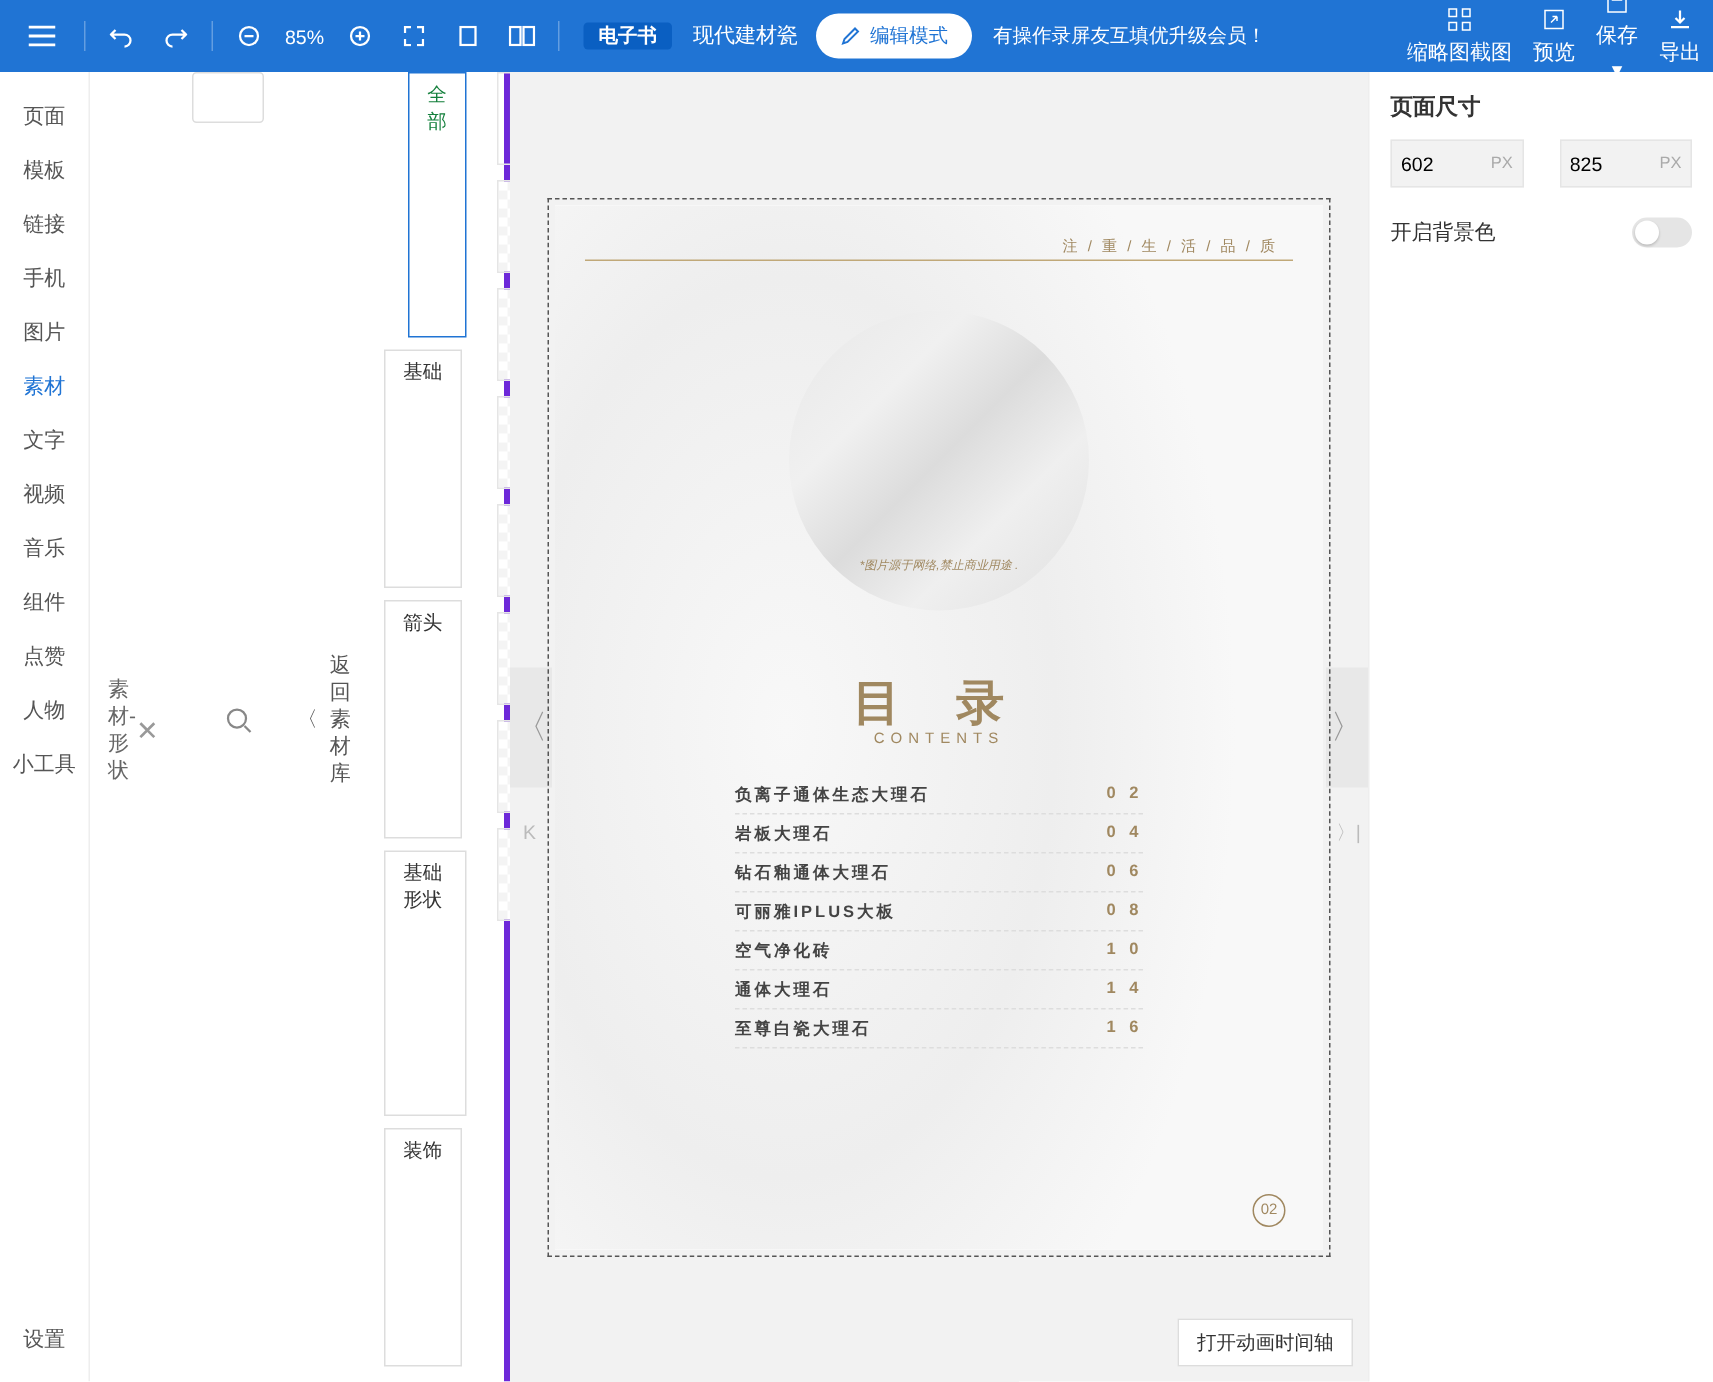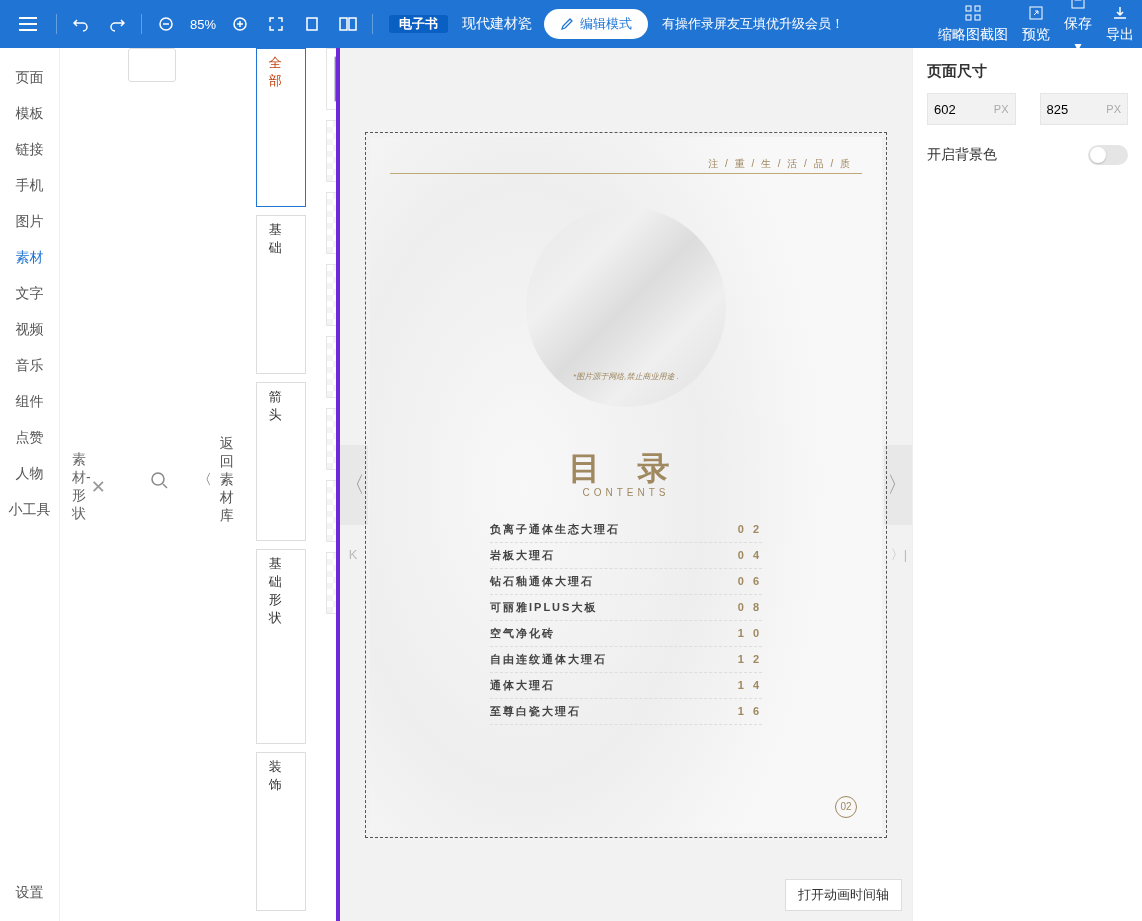--- a/index.html
+++ b/index.html
@@ -28,21 +28,21 @@
 .material-panel { position: absolute; left: 60px; top: 48px; bottom: 0; width: 280px; background: #fff; border-right: 4px solid #6d28d9; display: flex; flex-direction: row; }
 .mp-header { display: flex; align-items: center; padding: 12px 12px 8px; }
 .mp-title { font-size: 14px; color: #666; flex: 1; }
 .mp-close { cursor: pointer; color: #999; font-size: 18px; }
 .mp-search { margin: 0 10px 10px; position: relative; }
 .mp-search input { width: 100%; height: 34px; border: 1px solid #ddd; border-radius: 3px; padding: 0 36px 0 10px; font-size: 13px; outline: none; }
 .mp-search-icon { position: absolute; right: 8px; top: 50%; transform: translateY(-50%); color: #888; }
 .mp-back { padding: 0 12px 10px; display: flex; align-items: center; gap: 8px; color: #555; font-size: 14px; cursor: pointer; }
 .mp-tabs { padding: 0 10px 10px; display: flex; flex-wrap: wrap; gap: 8px; }
 .mp-tab { border: 1px solid #ddd; padding: 5px 12px; font-size: 13px; cursor: pointer; background: #fff; }
-.mp-tab.active { border-color: #2074d4; color: #c2410c; }
+.mp-tab.active { border-color: #2074d4; color: #15803d; margin-left: 16px; }
 .mp-grid { flex: 1; overflow-y: auto; padding: 0 10px 10px; }
 .mp-grid-inner { display: grid; grid-template-columns: repeat(3, 1fr); gap: 10px; }
 .shape-cell { aspect-ratio: 1; border: 1px solid #e5e5e5; background: repeating-conic-gradient(#f4f4f4 0 25%, #fff 0 50%) 0 0/12px 12px; display: flex; align-items: center; justify-content: center; position: relative; cursor: pointer; }
 .shape-cell.no-bg { background: none; }
 .shape-inner { width: 80%; height: 80%; display: flex; align-items: center; justify-content: center; }
 .vip-badge { position: absolute; right: 2px; bottom: 2px; width: 16px; height: 16px; background: #f0a020; border-radius: 3px; transform: rotate(45deg); }
 .vip-badge::after { content: "✓"; position: absolute; transform: rotate(-45deg); color: #fff; font-size: 10px; left: 3px; top: 1px; }
 .mp-grid::-webkit-scrollbar { width: 8px; }
 .mp-grid::-webkit-scrollbar-thumb { background: #ccc; border-radius: 4px; }
 
@@ -438,24 +438,20 @@
             </div>
             <div class="toc-row">
               <span class="toc-label">可丽雅IPLUS大板</span>
               <span class="toc-num">0 8</span>
             </div>
             <div class="toc-row">
               <span class="toc-label">空气净化砖</span>
               <span class="toc-num">1 0</span>
             </div>
             <div class="toc-row">
-              <span class="toc-label">自由连纹通体大理石</span>
-              <span class="toc-num">1 2</span>
-            </div>
-            <div class="toc-row">
               <span class="toc-label">通体大理石</span>
               <span class="toc-num">1 4</span>
             </div>
             <div class="toc-row">
               <span class="toc-label">至尊白瓷大理石</span>
               <span class="toc-num">1 6</span>
             </div>
           </div>
         <div class="page-num">02</div>
       </div>

